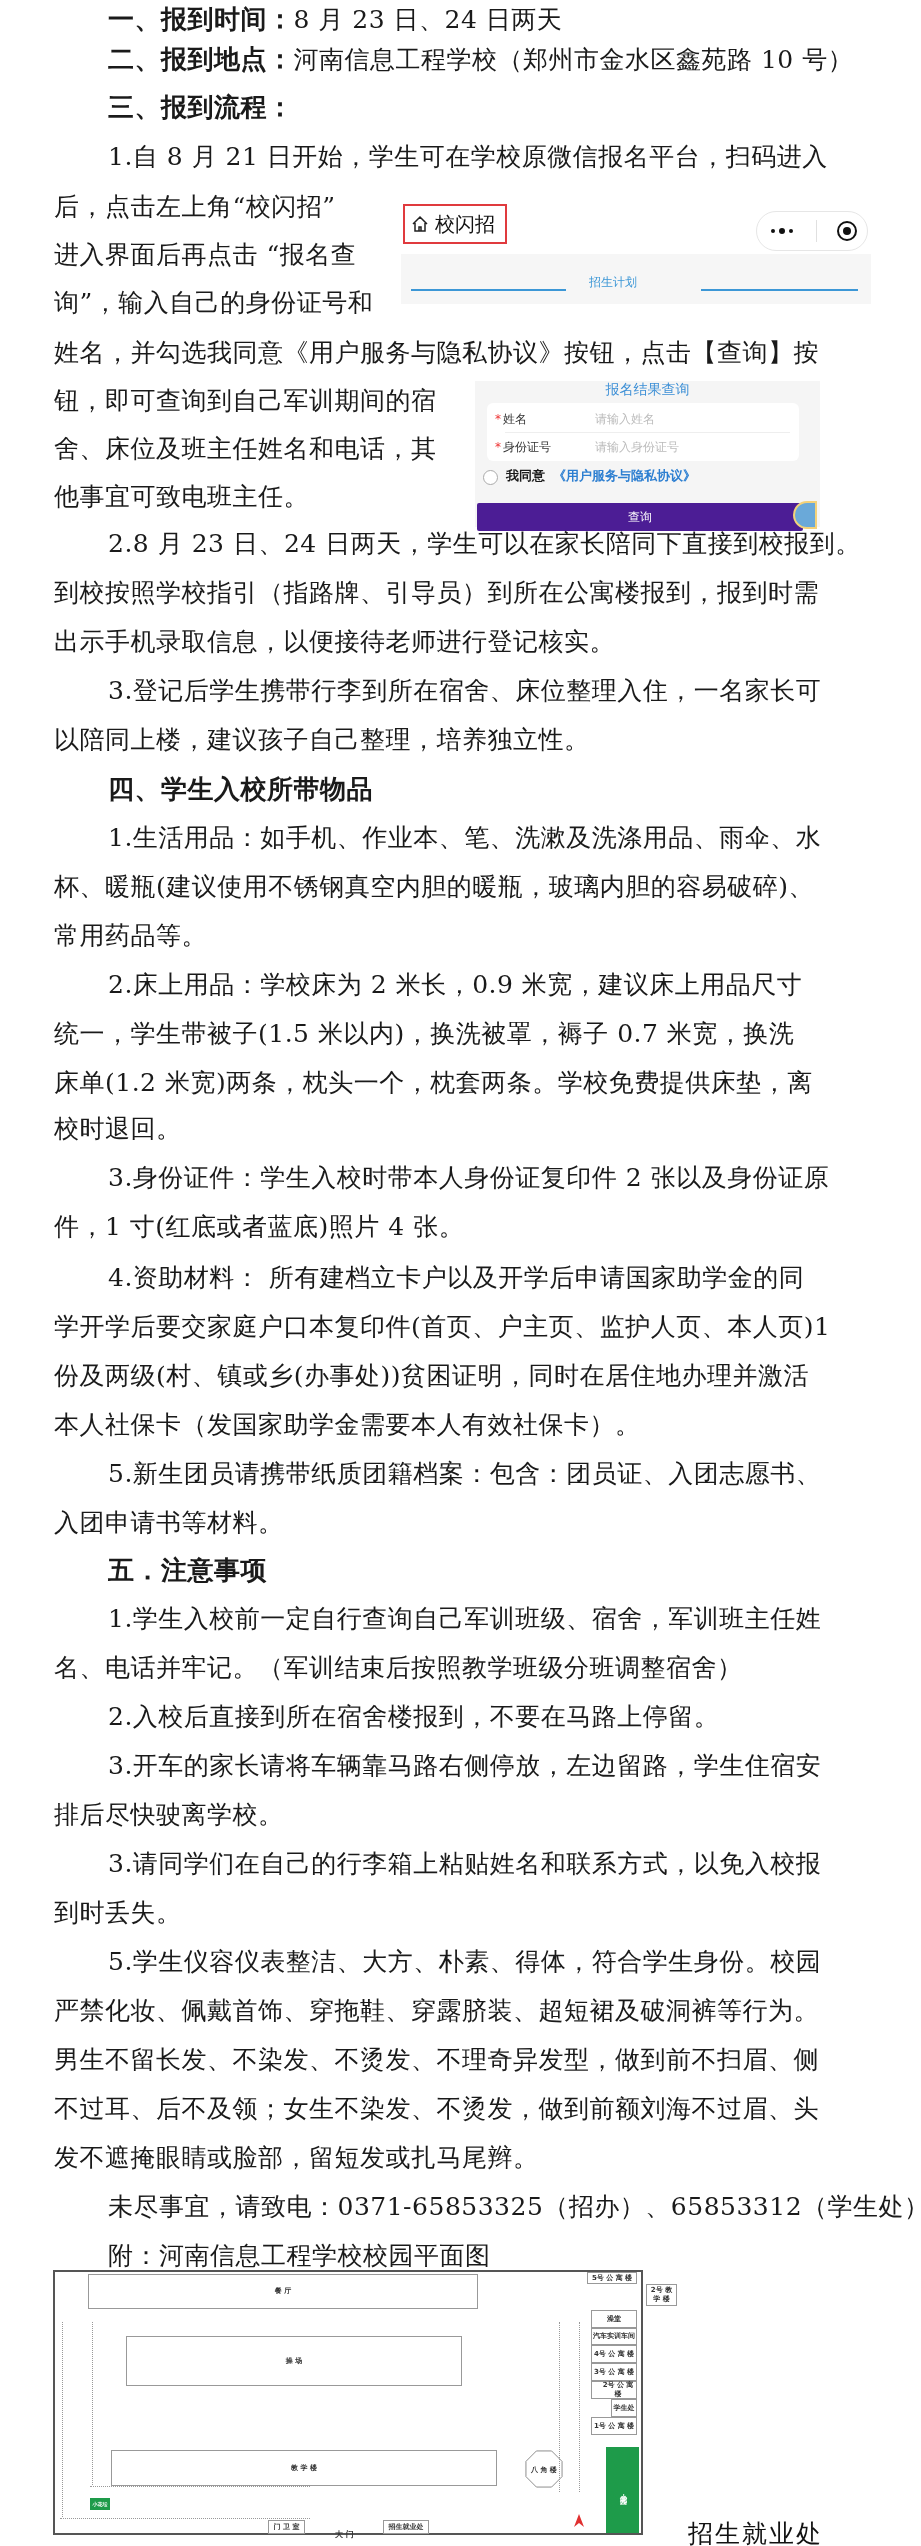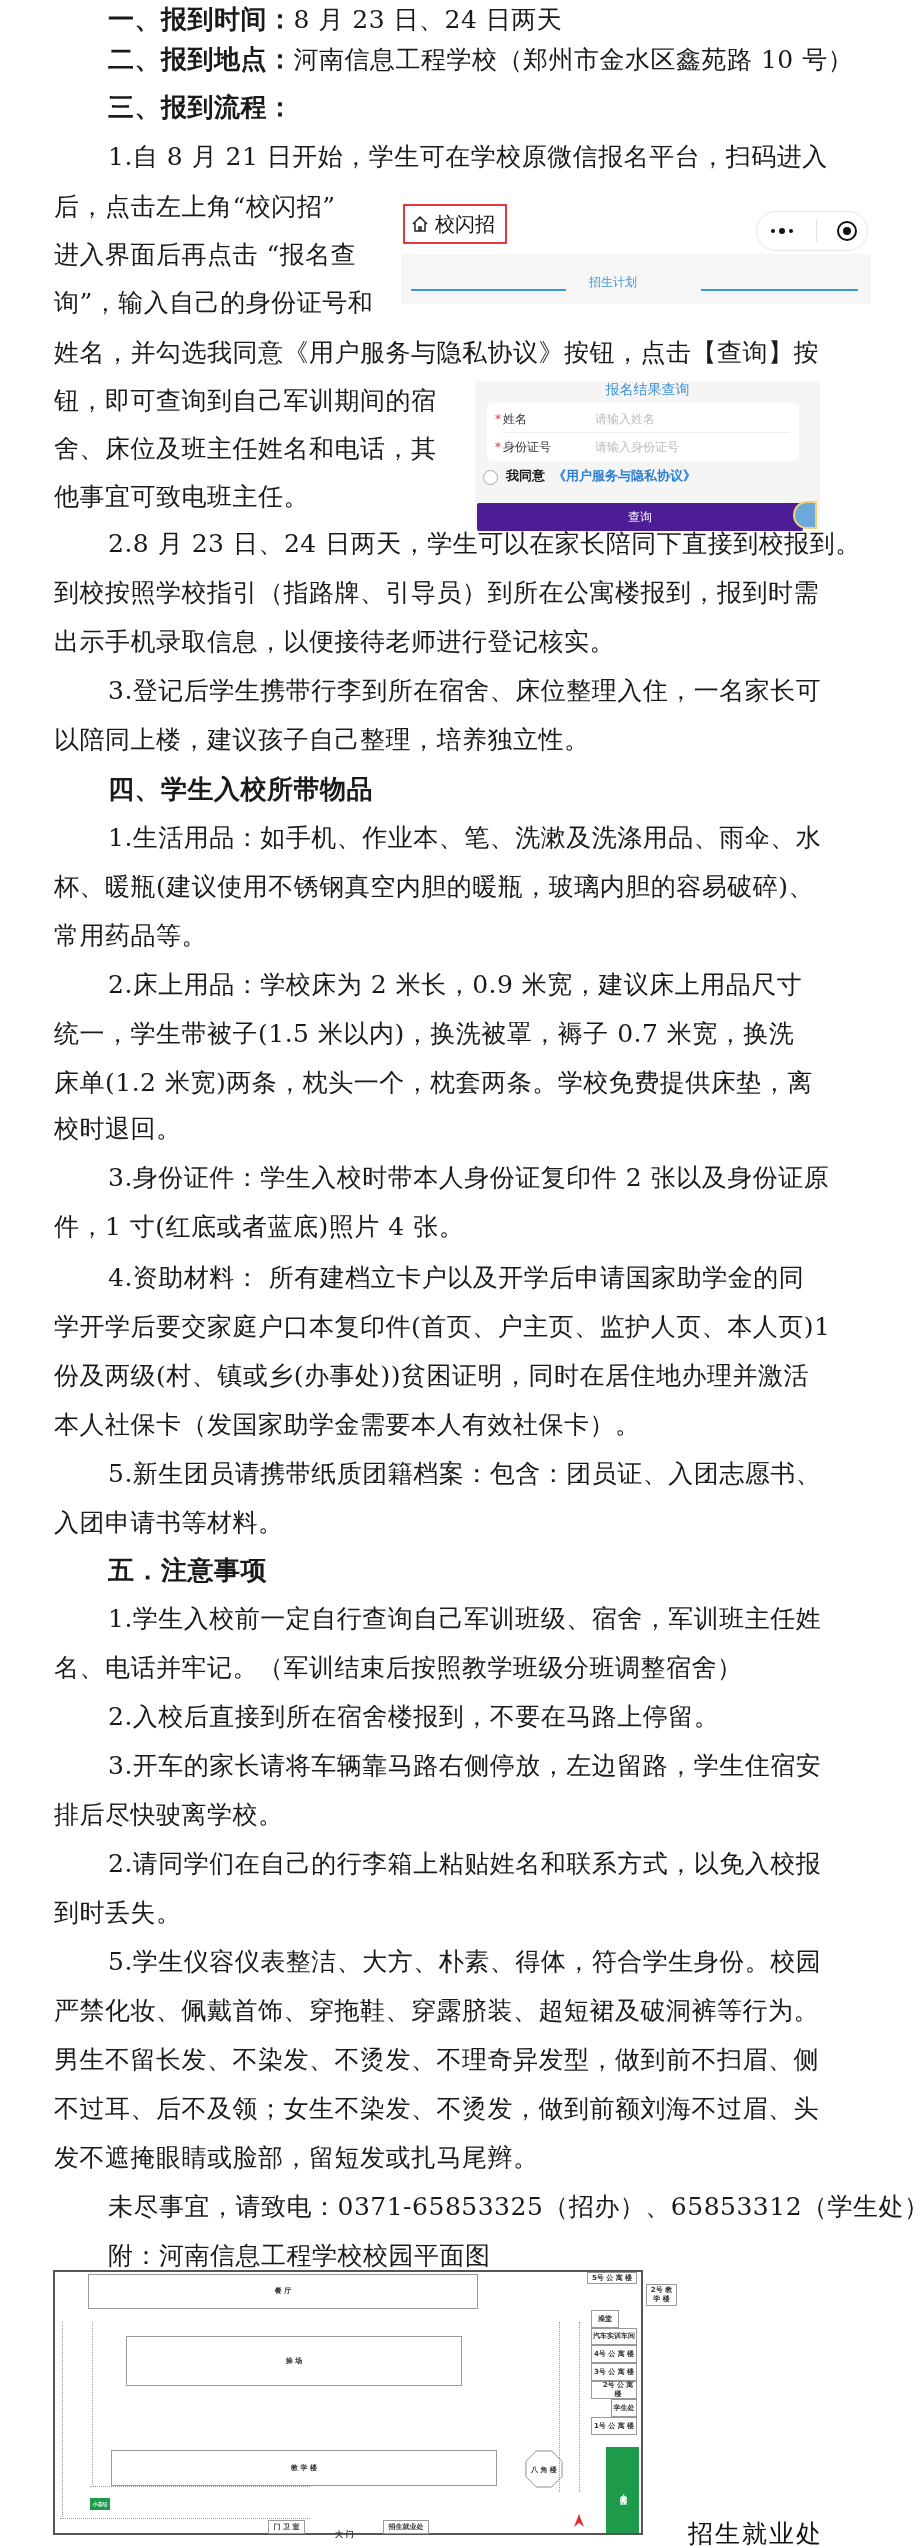--- a/index.html
+++ b/index.html
@@ -154,21 +154,21 @@
 <div class="line cont" style="top:1408px">本人社保卡（发国家助学金需要本人有效社保卡）。</div>
 <div class="line ind" style="top:1457px">5.新生团员请携带纸质团籍档案：包含：团员证、入团志愿书、</div>
 <div class="line cont" style="top:1506px">入团申请书等材料。</div>
 
 <div class="line ind h" style="top:1553px">五．注意事项</div>
 <div class="line ind" style="top:1602px">1.学生入校前一定自行查询自己军训班级、宿舍，军训班主任姓</div>
 <div class="line cont" style="top:1651px">名、电话并牢记。（军训结束后按照教学班级分班调整宿舍）</div>
 <div class="line ind" style="top:1700px">2.入校后直接到所在宿舍楼报到，不要在马路上停留。</div>
 <div class="line ind" style="top:1749px">3.开车的家长请将车辆靠马路右侧停放，左边留路，学生住宿安</div>
 <div class="line cont" style="top:1798px">排后尽快驶离学校。</div>
-<div class="line ind" style="top:1847px">2.请同学们在自己的行李箱上粘贴姓名和联系方式，以免入校报</div>
+<div class="line ind" style="top:1847px">3.请同学们在自己的行李箱上粘贴姓名和联系方式，以免入校报</div>
 <div class="line cont" style="top:1896px">到时丢失。</div>
 <div class="line ind" style="top:1945px">5.学生仪容仪表整洁、大方、朴素、得体，符合学生身份。校园</div>
 <div class="line cont" style="top:1994px">严禁化妆、佩戴首饰、穿拖鞋、穿露脐装、超短裙及破洞裤等行为。</div>
 <div class="line cont" style="top:2043px">男生不留长发、不染发、不烫发、不理奇异发型，做到前不扫眉、侧</div>
 <div class="line cont" style="top:2092px">不过耳、后不及领；女生不染发、不烫发，做到前额刘海不过眉、头</div>
 <div class="line cont" style="top:2141px">发不遮掩眼睛或脸部，留短发或扎马尾辫。</div>
 <div class="line ind" style="top:2190px">未尽事宜，请致电：0371-65853325（招办）、65853312（学生处）。</div>
 <div class="line ind" style="top:2239px">附：河南信息工程学校校园平面图</div>
 
 <div class="map">
@@ -176,21 +176,21 @@
   <div class="mb" style="left:71px;top:64px;width:336px;height:50px;">操  场</div>
   <div class="mb" style="left:56px;top:178px;width:386px;height:36px;">教 学 楼</div>
 
   <svg class="octa" style="left:470px;top:178px;" width="40" height="40" viewBox="0 0 40 40">
     <polygon points="12,1 28,1 39,12 39,28 28,39 12,39 1,28 1,12" fill="#fff" stroke="#888" stroke-width="1"></polygon>
   </svg>
   <div class="gate-lbl" style="left:476px;top:193px;font-size:7px;">八 角 楼</div>
 
   <div class="mb" style="left:532px;top:0;width:50px;height:12px;">5号 公 寓 楼</div>
   <div class="mb" style="left:551px;top:12px;width:31px;height:22px;margin-left:40px;">2号 教 学 楼</div>
-  <div class="mb" style="left:536px;top:38px;width:28px;height:18px;">澡堂</div>
+  <div class="mb" style="left:536px;top:38px;width:46px;height:18px;">澡堂</div>
   <div class="mb" style="left:536px;top:56px;width:46px;height:17px;">汽车实训车间</div>
   <div class="mb" style="left:536px;top:73px;width:46px;height:18px;">4号 公 寓 楼</div>
   <div class="mb" style="left:536px;top:91px;width:46px;height:18px;">3号 公 寓 楼</div>
   <div class="mb" style="left:536px;top:109px;width:46px;height:18px;padding-left:8px;">2号 公 寓 楼</div>
   <div class="mb" style="left:556px;top:127px;width:26px;height:18px;">学生处</div>
   <div class="mb" style="left:536px;top:145px;width:46px;height:18px;">1号 公 寓 楼</div>
   <div class="mb green" style="left:551px;top:175px;width:33px;height:86px;writing-mode:vertical-rl;">小 花 园</div>
 
   <div class="dot-v" style="left:7px;top:50px;height:195px;"></div>
   <div class="dot-v" style="left:37px;top:50px;height:163px;"></div>

